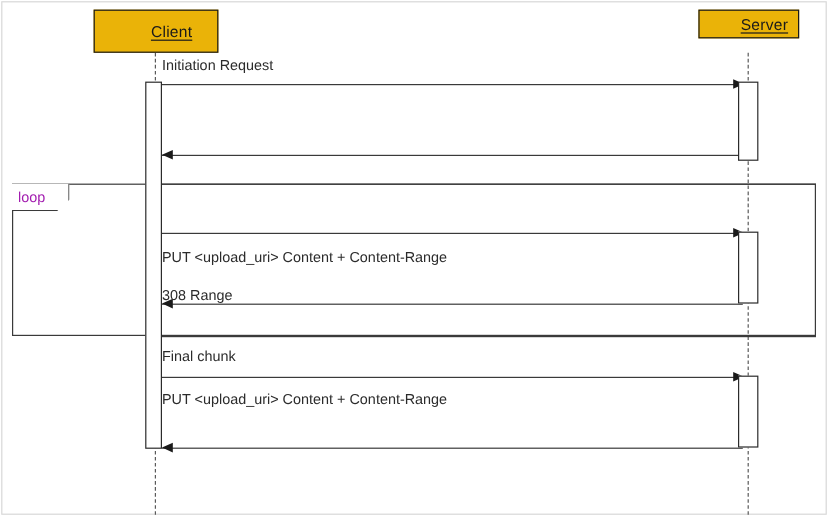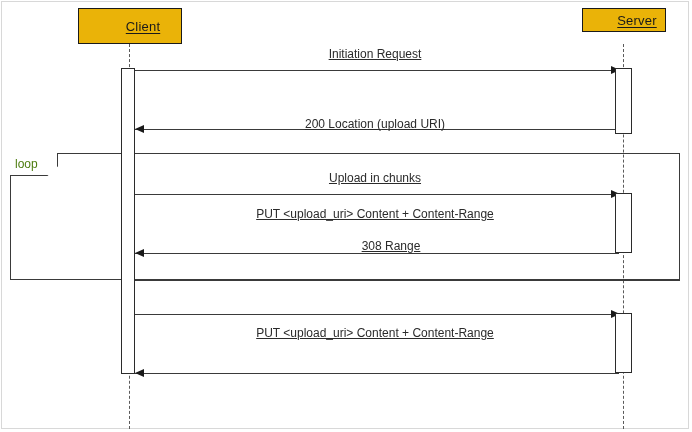--- a/index.html
+++ b/index.html
@@ -69,24 +69,22 @@
   .msgline {
     position: absolute;
     height: 0;
     border-top: 1.4px solid #3a3a3a;
     z-index: 3;
   }
   .msglabel {
     position: absolute;
     font-size: 12px;
     color: #2b2b2b;
-    text-align: center;
     z-index: 4;
     white-space: nowrap;
-    text-decoration: underline;
   }
   
   .arrow {
     position: absolute;
     width: 0;
     height: 0;
     z-index: 4;
   }
   .arrow.left {
     border-top: 4.5px solid transparent;
@@ -114,21 +112,21 @@
     border: 1.3px solid #3a3a3a;
     border-top: none;
     border-left: none;
     -webkit-clip-path: polygon(0 0, 100% 0, 100% 58%, 78% 100%, 0 100%);
     clip-path: polygon(0 0, 100% 0, 100% 58%, 78% 100%, 0 100%);
     z-index: 8;
   }
   .fragment-tab-label {
     position: absolute;
     font-size: 12px;
-    color: #4d7c0f;
+    color: #a21caf;
     z-index: 9;
     white-space: nowrap;
   }
   
   .grouprule {
     position: absolute;
     height: 0;
     border-top: 1.4px solid #3a3a3a;
     z-index: 3;
   }
@@ -161,36 +159,35 @@
   <div class="fragment-tab" style="left:10px; top:153px; width:48px; height:23px;"></div>
   <div class="fragment-tab-label" style="left:15px; top:157px;">loop</div>
 
   <div class="msglabel" style="left:135px; top:47px; width:480px;">Initiation Request</div>
 
   <div class="msgline" style="left:135px; top:70px; width:484px;"></div>
   <div class="arrow right" style="left:611px; top:66px;"></div>
 
   <div class="msgline" style="left:135px; top:129px; width:484px;"></div>
   <div class="arrow left" style="left:135px; top:125px;"></div>
-  <div class="msglabel" style="left:135px; top:117px; width:480px;">200 Location (upload URI)</div>
 
   <div class="grouprule" style="left:135px; top:153px; width:545px;"></div>
 
-  <div class="msglabel" style="left:135px; top:171px; width:480px;">Upload in chunks</div>
 
   <div class="msgline" style="left:135px; top:194px; width:484px;"></div>
   <div class="arrow right" style="left:611px; top:190px;"></div>
   <div class="msglabel" style="left:135px; top:207px; width:480px;">PUT &lt;upload_uri&gt; Content + Content-Range</div>
 
   <div class="msgline" style="left:135px; top:253px; width:484px;"></div>
   <div class="arrow left" style="left:135px; top:249px;"></div>
-  <div class="msglabel" style="left:151px; top:239px; width:480px;">308 Range</div>
+  <div class="msglabel" style="left:135px; top:239px; width:480px;">308 Range</div>
 
   <div class="grouprule" style="left:135px; top:280px; width:545px;"></div>
 
+  <div class="msglabel" style="left:135px; top:290px; width:480px;">Final chunk</div>
 
   <div class="msgline" style="left:135px; top:314px; width:484px;"></div>
   <div class="arrow right" style="left:611px; top:310px;"></div>
   <div class="msglabel" style="left:135px; top:326px; width:480px;">PUT &lt;upload_uri&gt; Content + Content-Range</div>
 
   <div class="msgline" style="left:135px; top:373px; width:484px;"></div>
   <div class="arrow left" style="left:135px; top:369px;"></div>
 
 </div>
 

